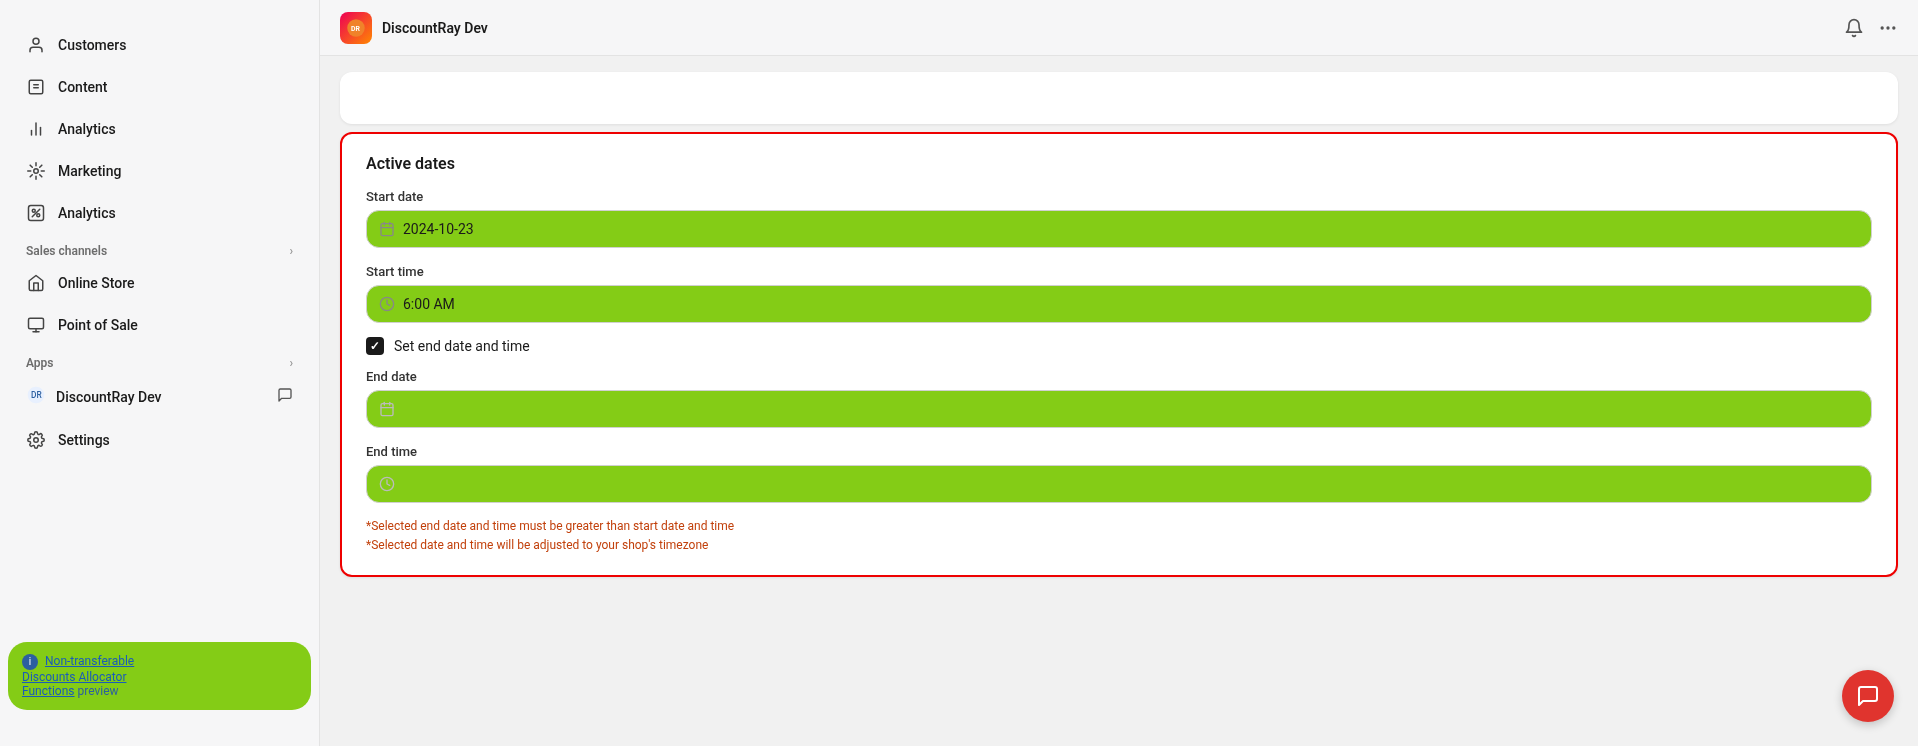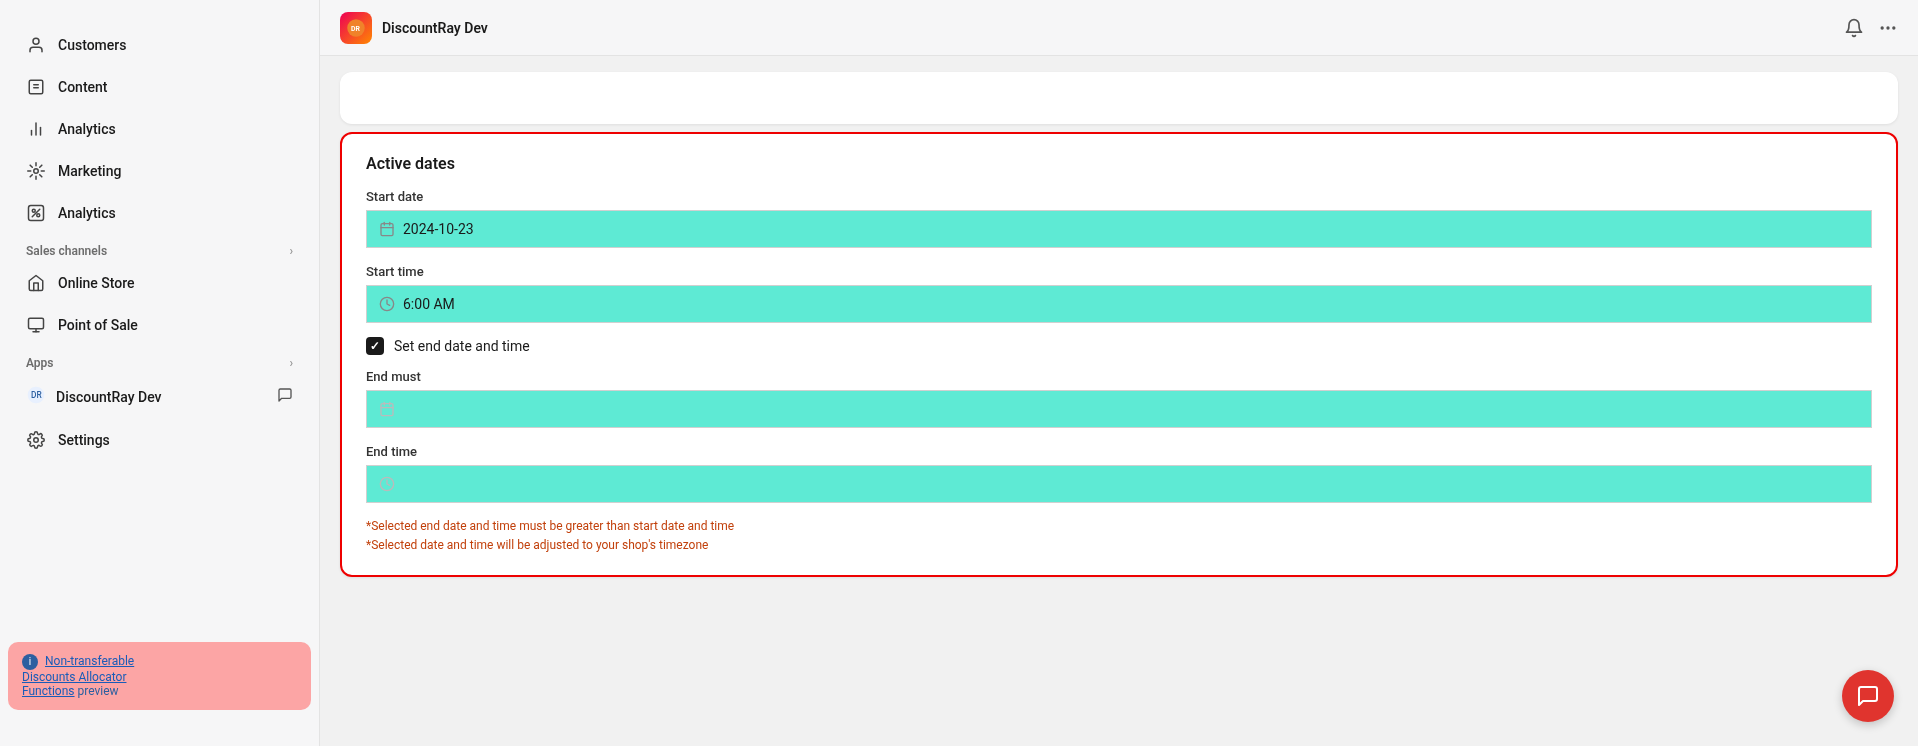--- a/index.html
+++ b/index.html
@@ -77,22 +77,22 @@
       font-size: 14px;
       font-weight: 500;
       color: #1a1a1a;
     }
 
     .sidebar-footer {
       margin-top: auto;
       padding: 12px 8px;
     }
     .sidebar-footer-card {
-      background: #fca5a5;
-      border-radius: 10px;
+      background: #84cc16;
+      border-radius: 19px;
       padding: 12px 14px;
       font-size: 12px;
       color: #2c5fa0;
     }
     .sidebar-footer-card .footer-icon {
       display: inline-block;
       width: 16px;
       height: 16px;
       background: #2c5fa0;
       border-radius: 50%;
@@ -220,23 +220,23 @@
       font-size: 13px;
       font-weight: 500;
       color: #333;
       margin-bottom: 6px;
     }
 
     .input-with-icon {
       display: flex;
       align-items: center;
       border: 1px solid #d0d0d0;
-      border-radius: 0;
+      border-radius: 13px;
       padding: 10px 12px;
-      background: #5eead4;
+      background: #84cc16;
       gap: 8px;
       cursor: pointer;
     }
     .input-with-icon .input-icon {
       color: #888;
       font-size: 16px;
       display: flex;
       align-items: center;
     }
     .input-with-icon .input-value {
@@ -533,21 +533,21 @@
         <div class="checkbox-row">
           <div class="checkbox-box">
             <span class="check-mark">✓</span>
           </div>
           <span class="checkbox-label">Set end date and time</span>
         </div>
 
         <div class="date-time-grid">
 
           <div>
-            <div class="field-label">End must</div>
+            <div class="field-label">End date</div>
             <div class="input-with-icon empty">
               <span class="input-icon">
                 <svg width="16" height="16" viewBox="0 0 24 24" fill="none" stroke="#bbb" stroke-width="2" stroke-linecap="round" stroke-linejoin="round">
                     <rect x="3" y="4" width="18" height="18" rx="2" ry="2"></rect>
                     <line x1="16" y1="2" x2="16" y2="6"></line>
                     <line x1="8" y1="2" x2="8" y2="6"></line>
                     <line x1="3" y1="10" x2="21" y2="10"></line>
                   </svg>
               </span>
               <span class="input-value"></span>

